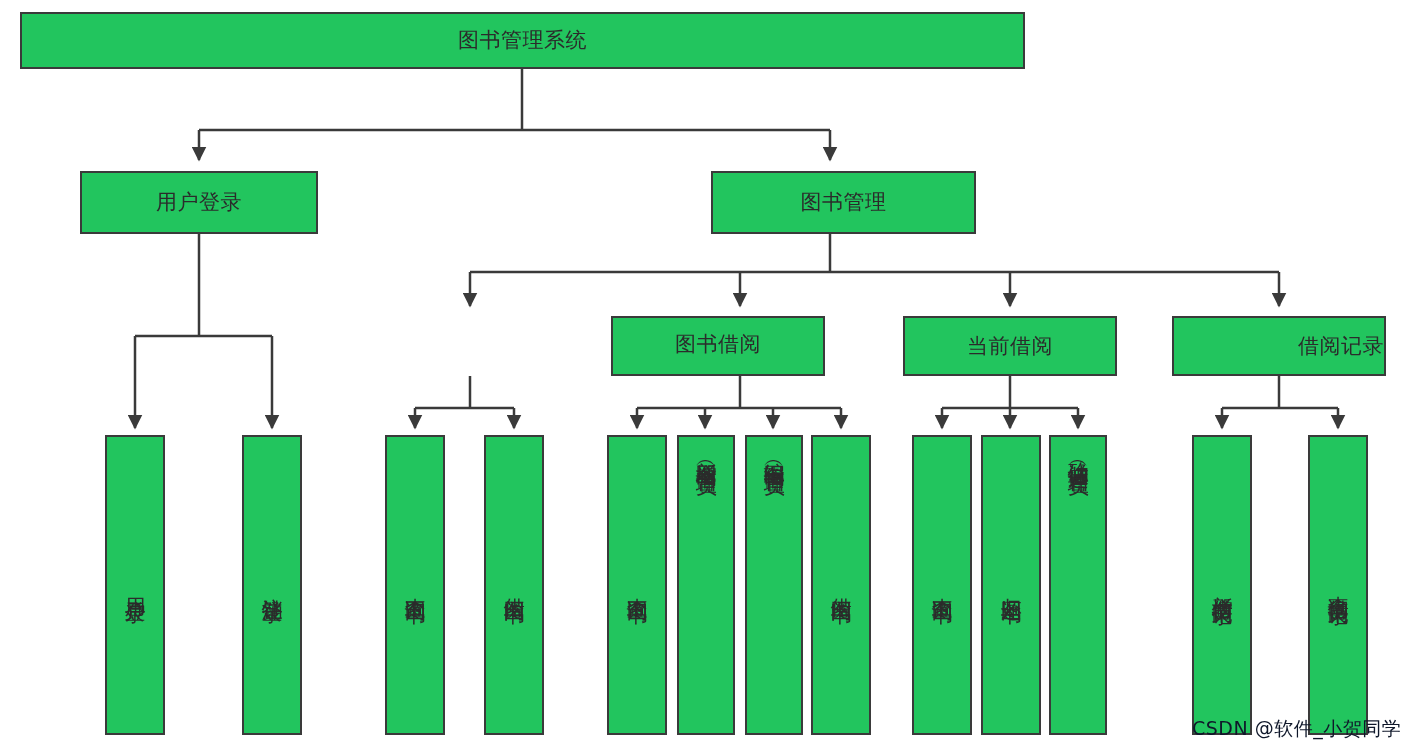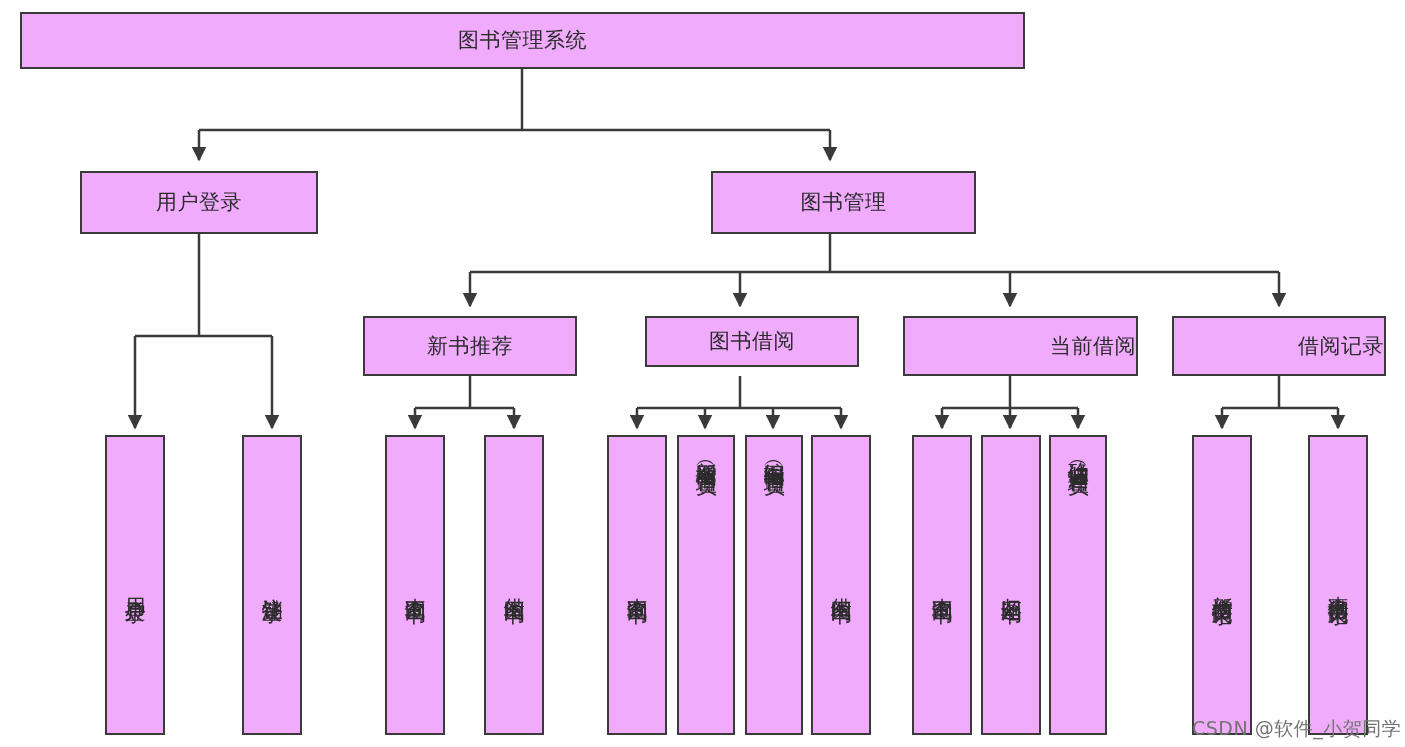--- a/index.html
+++ b/index.html
@@ -24,21 +24,21 @@
     position: absolute;
     left: 0;
     top: 0;
     width: 1405px;
     height: 747px;
     pointer-events: none;
   }
   .node {
     position: absolute;
     box-sizing: border-box;
-    background: #f0abfc;
+    background: #22c55e;
     border: 2px solid #3a3a3a;
     display: flex;
     align-items: center;
     justify-content: center;
     color: #2b2b2b;
   }
   .node .label {
     display: block;
     text-align: center;
     line-height: 1.05;
@@ -59,21 +59,21 @@
     line-height: 1.08;
     letter-spacing: 2px;
     margin: 0 auto;
   }
   .node.vert.centered {
     align-items: center;
     padding-top: 0;
   }
   .watermark {
     position: absolute;
-    color: #737373;
+    color: #0f172a;
     font-size: 19px;
     white-space: nowrap;
     letter-spacing: 0.5px;
   }
 </style>
 </head>
 <body>
 
 <div id="diagram-root">
 
@@ -132,29 +132,26 @@
   </div>
 
   <div class="node horiz" style="left:80px; top:171px; width:238px; height:63px;">
     <span class="label">用户登录</span>
   </div>
 
   <div class="node horiz" style="left:711px; top:171px; width:265px; height:63px;">
     <span class="label">图书管理</span>
   </div>
 
-  <div class="node horiz" style="left:363px; top:316px; width:214px; height:60px;">
-    <span class="label">新书推荐</span>
-  </div>
-
-  <div class="node horiz" style="left:645px; top:316px; width:214px; height:51px;">
+
+  <div class="node horiz" style="left:611px; top:316px; width:214px; height:60px;font-family:Liberation Mono, monospace;">
     <span class="label">图书借阅</span>
   </div>
 
-  <div class="node horiz" style="left:903px; top:316px; width:235px; height:60px;justify-content:flex-end;">
+  <div class="node horiz" style="left:903px; top:316px; width:214px; height:60px;">
     <span class="label">当前借阅</span>
   </div>
 
   <div class="node horiz" style="left:1172px; top:316px; width:214px; height:60px;justify-content:flex-end;">
     <span class="label">借阅记录</span>
   </div>
 
   <div class="node vert centered" style="left:105px; top:435px; width:60px; height:300px;">
     <span class="label">用户登录</span>
   </div>

